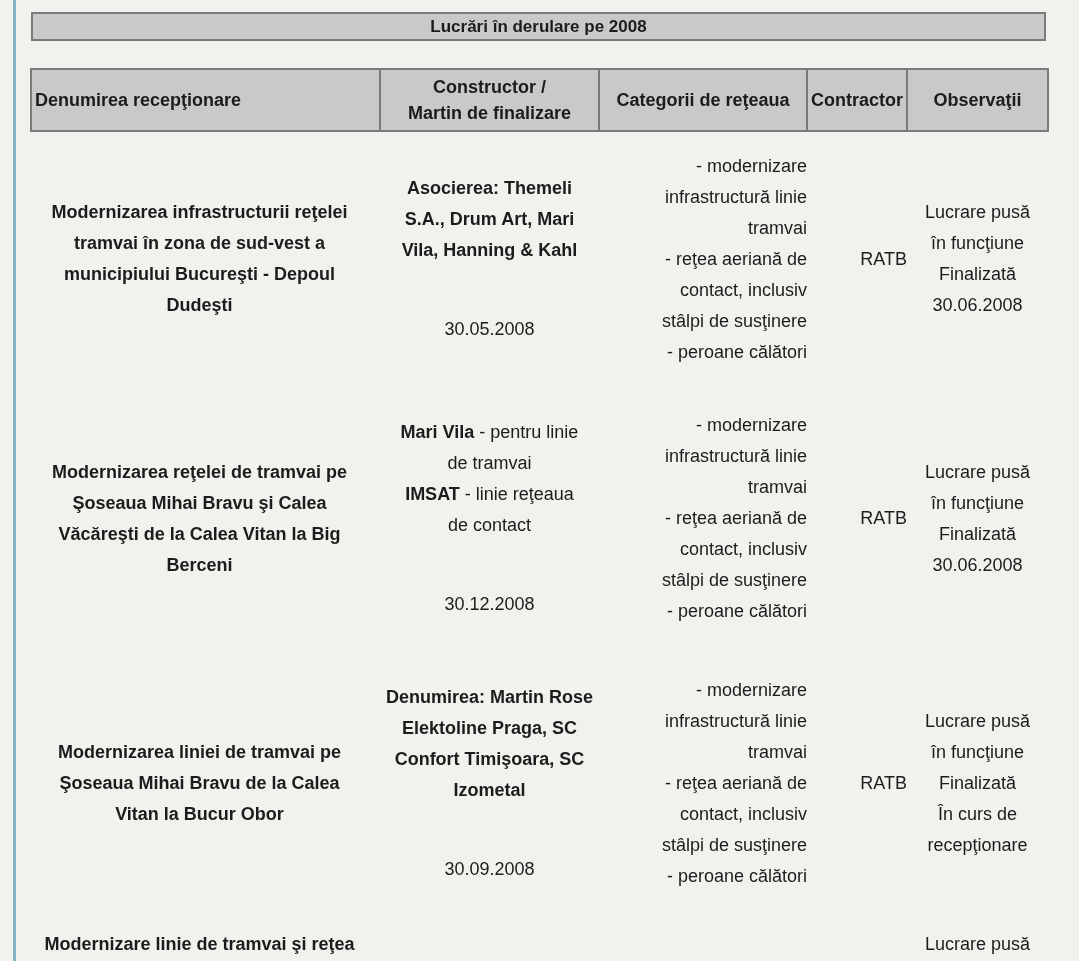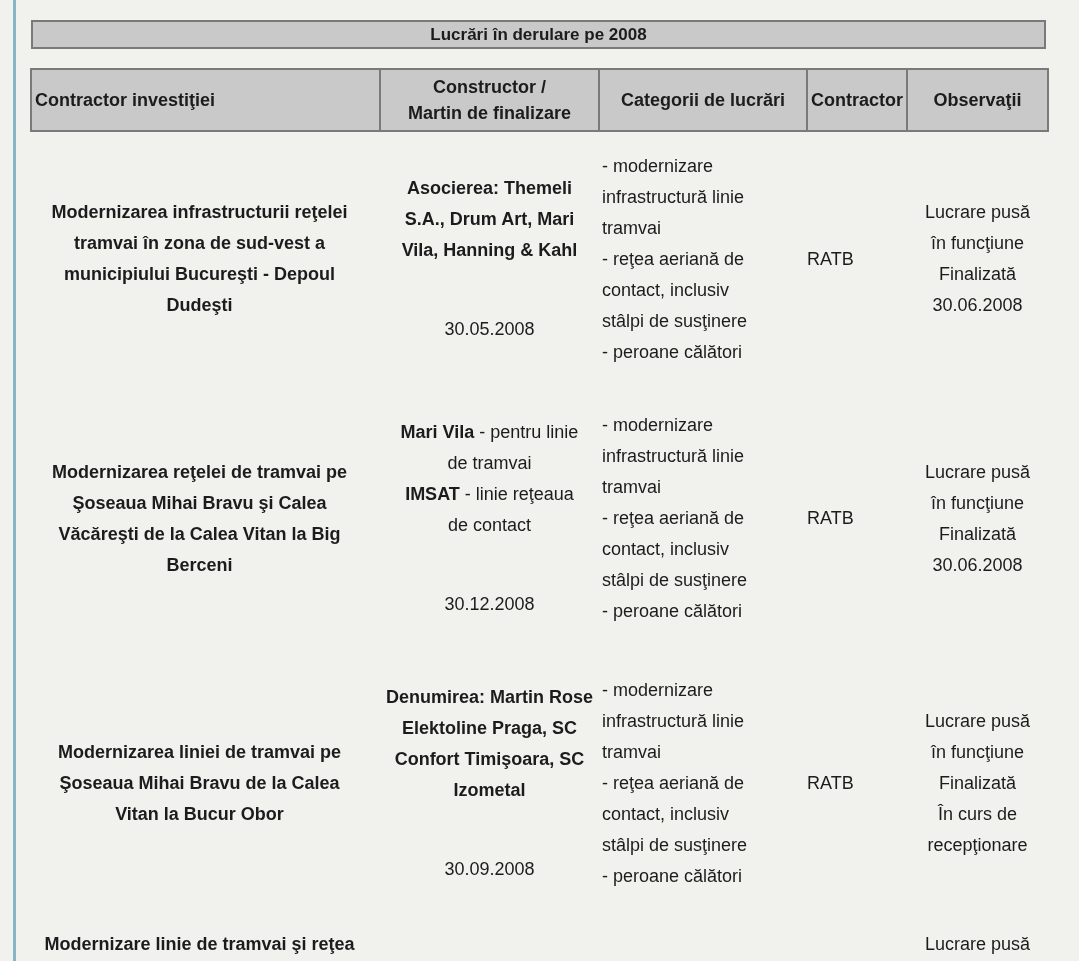--- a/index.html
+++ b/index.html
@@ -11,44 +11,44 @@
     overflow:hidden;
   }
   .page { position:relative; width:1079px; height:961px; }
 
   .left-line {
     position:absolute; left:13px; top:0; width:3px; height:100%;
     background:#86b6c4;
   }
 
   .title-bar {
-    position:absolute; left:31px; top:20px; width:1015px; height:29px;
+    position:absolute; left:31px; top:12px; width:1015px; height:29px;
     background:#c9c9c9; border:2px solid #7a7a7a;
     display:flex; align-items:center; justify-content:center;
     font-weight:bold; font-size:17px;
   }
 
   table.works {
     position:absolute; left:30px; top:68px; width:1017px;
     border-collapse:collapse; table-layout:fixed;
   }
   th {
     background:#c9c9c9; border:2px solid #7a7a7a;
     font-size:18px; font-weight:bold; line-height:26px;
     height:62px; text-align:center; white-space:pre-line;
     overflow:hidden;
   }
   th.c1 { text-align:left; padding-left:3px; }
 
   td { vertical-align:middle; font-size:18px; line-height:31px; }
   td.c1 { font-weight:bold; text-align:center; padding-right:12px; white-space:pre-line; }
   td.c2 { text-align:center; white-space:pre-line; }
-  td.c3 { text-align:left; padding-left:3px; }
+  td.c3 { text-align:right; padding-left:3px; }
   td.c3 .cat { white-space:pre-line; }
-  td.c4 { text-align:left; }
+  td.c4 { text-align:right; }
   td.c5 { text-align:center; white-space:pre-line; }
   .deadline { margin-top:17px; }
 
   tbody tr:nth-child(1) { height:255px; }
   tbody tr:nth-child(2) { height:220px; }
   tbody tr:nth-child(3) { height:220px; }
   tbody tr:nth-child(4) { height:150px; }
 </style>
 </head>
 <body>
@@ -63,24 +63,24 @@
   <table class="works">
     <colgroup>
       <col style="width:349px">
       <col style="width:219px">
       <col style="width:208px">
       <col style="width:100px">
       <col style="width:141px">
     </colgroup>
     <thead>
       <tr>
-        <th class="c1">Contractor investiţiei</th>
+        <th class="c1">Denumirea recepţionare</th>
         <th class="c2">Constructor /
 Martin de finalizare</th>
-        <th class="c3">Categorii de lucrări</th>
+        <th class="c3">Categorii de reţeaua</th>
         <th class="c4">Contractor</th>
         <th class="c5">Observaţii</th>
       </tr>
     </thead>
     <tbody>
         <tr>
     <td class="c1">Modernizarea infrastructurii reţelei
 tramvai în zona de sud-vest a
 municipiului Bucureşti - Depoul
 Dudeşti</td>

